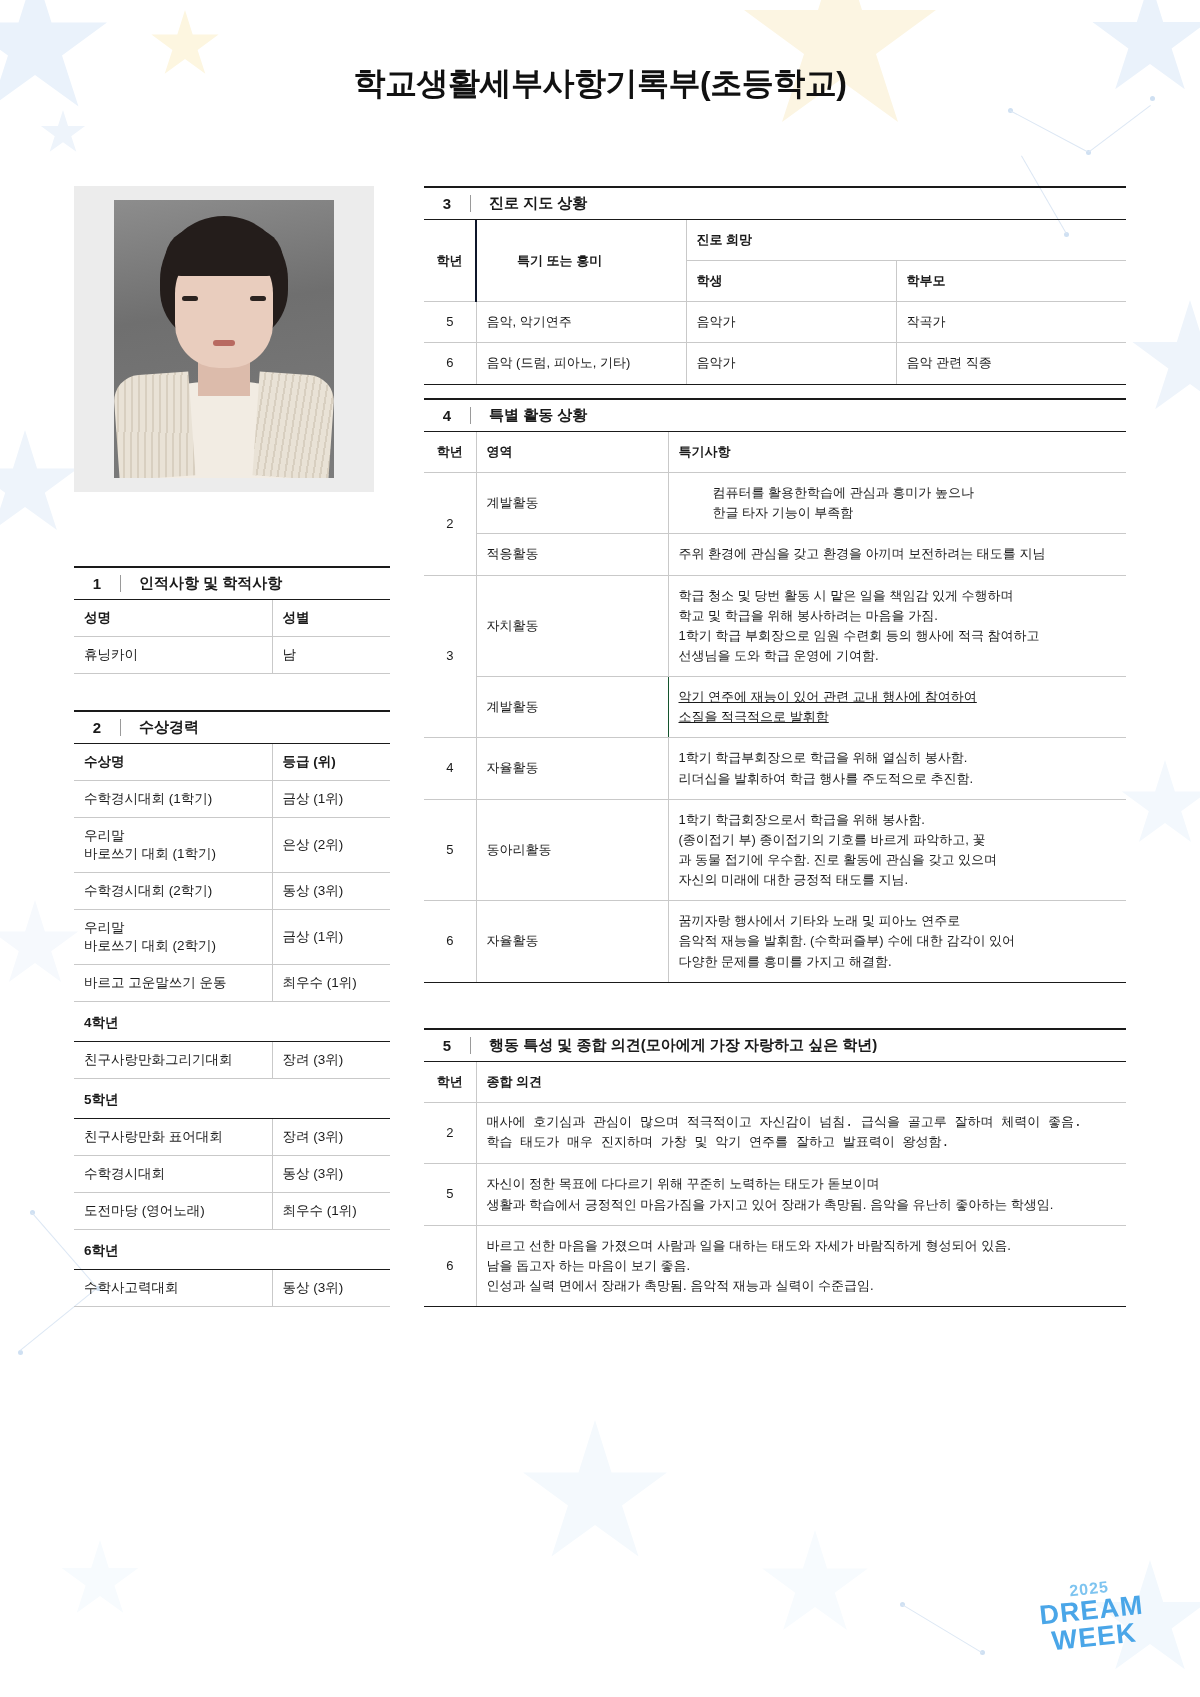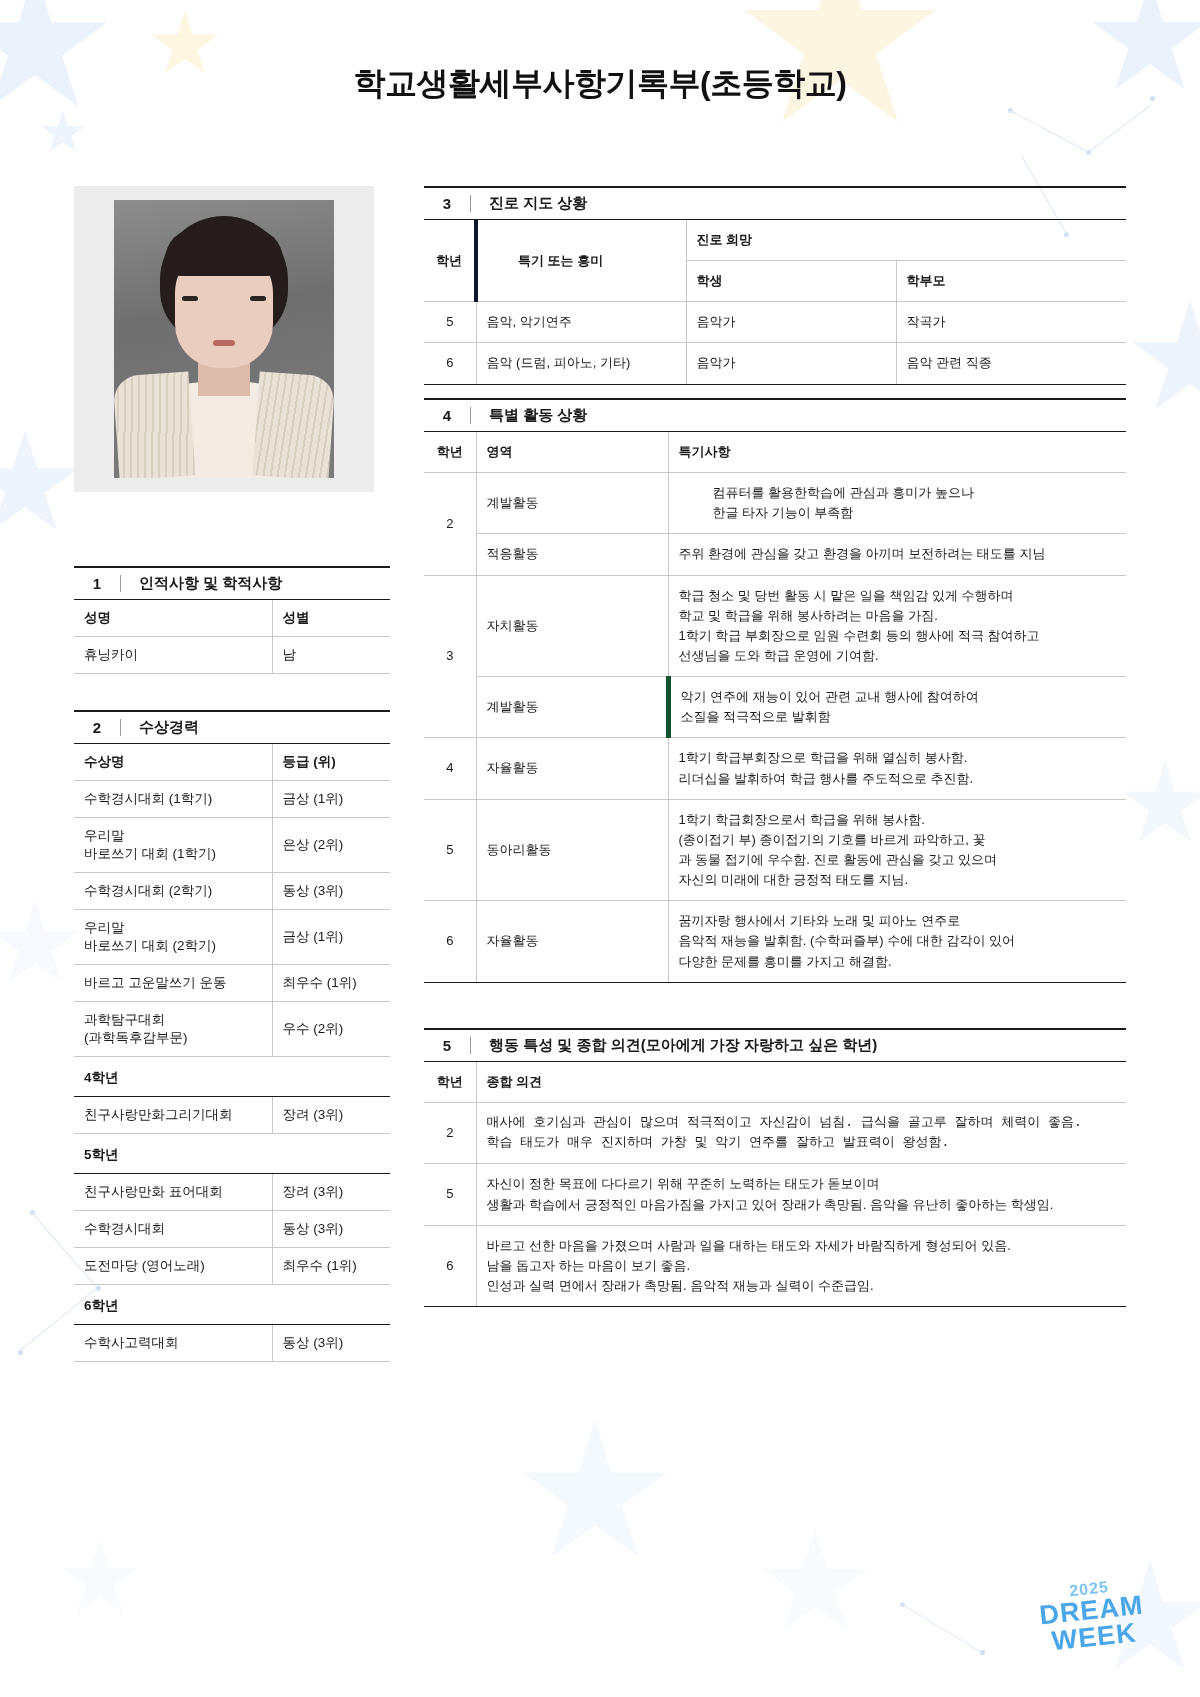--- a/index.html
+++ b/index.html
@@ -244,25 +244,20 @@
       <tr>
         <td class="pre" style="white-space: pre-line;">우리말
 바로쓰기 대회 (2학기)</td>
         <td class="c2">금상 (1위)</td>
       </tr>
 
       <tr>
         <td class="pre" style="white-space: pre-line;">바르고 고운말쓰기 운동</td>
         <td class="c2">최우수 (1위)</td>
       </tr>
-      <tr>
-        <td class="pre" style="white-space: pre-line;">과학탐구대회
-(과학독후감부문)</td>
-        <td class="c2">우수 (2위)</td>
-      </tr>
 
       <tr class="grade-row">
         <td colspan="2">4학년</td>
       </tr>
       <tr>
         <td class="pre" style="white-space: pre-line;">친구사랑만화그리기대회</td>
         <td class="c2">장려 (3위)</td>
       </tr>
 
       <tr class="grade-row">
@@ -295,21 +290,21 @@
   <div class="section" style="left:424px; top:186px; width:702px;">
     <div class="sec-head">
       <div class="sec-num">3</div>
       <div class="sec-div"></div>
       <div class="sec-title">진로 지도 상황</div>
     </div>
     <table class="right-table">
       <tbody>
           <tr>
         <td class="num" rowspan="2" style="font-weight:bold;">학년</td>
-        <td rowspan="2" style="width:210px;font-weight:bold;border-left:4px solid #0f172a;padding-left:40px;">특기 또는 흥미</td>
+        <td rowspan="2" style="width:210px;font-weight:bold;border-left:2px solid #0f172a;padding-left:40px;">특기 또는 흥미</td>
         <td colspan="2" style="font-weight:bold;border-left:1px solid #c9c9c9;">진로 희망</td>
       </tr>
       <tr>
         <td style="width:210px;font-weight:bold;border-left:1px solid #c9c9c9;margin-left:12px;">학생</td>
         <td style="font-weight:bold;border-left:1px solid #c9c9c9;">학부모</td>
       </tr>
       <tr>
         <td class="num">5</td>
         <td style="border-left:1px solid #c9c9c9;">음악, 악기연주</td>
         <td style="border-left:1px solid #c9c9c9;">음악가</td>
@@ -353,21 +348,21 @@
       <tr>
         <td class="num" rowspan="2">3</td>
         <td class="area" style="border-left:1px solid #c9c9c9;">자치활동</td>
         <td style="white-space:pre-line;border-left:1px solid #c9c9c9;">학급 청소 및 당번 활동 시 맡은 일을 책임감 있게 수행하며
 학교 및 학급을 위해 봉사하려는 마음을 가짐.
 1학기 학급 부회장으로 임원 수련회 등의 행사에 적극 참여하고
 선생님을 도와 학급 운영에 기여함.</td>
       </tr>
       <tr>
         <td class="area" style="border-left:1px solid #c9c9c9;">계발활동</td>
-        <td style="white-space:pre-line;border-left:5px solid #14532d;">악기 연주에 재능이 있어 관련 교내 행사에 참여하여
+        <td style="white-space:pre-line;border-left:1px solid #14532d;text-decoration:underline;">악기 연주에 재능이 있어 관련 교내 행사에 참여하여
 소질을 적극적으로 발휘함</td>
       </tr>
 
       <tr>
         <td class="num">4</td>
         <td class="area" style="border-left:1px solid #c9c9c9;">자율활동</td>
         <td style="white-space:pre-line;border-left:1px solid #c9c9c9;">1학기 학급부회장으로 학급을 위해 열심히 봉사함.
 리더십을 발휘하여 학급 행사를 주도적으로 추진함.</td>
       </tr>
 

